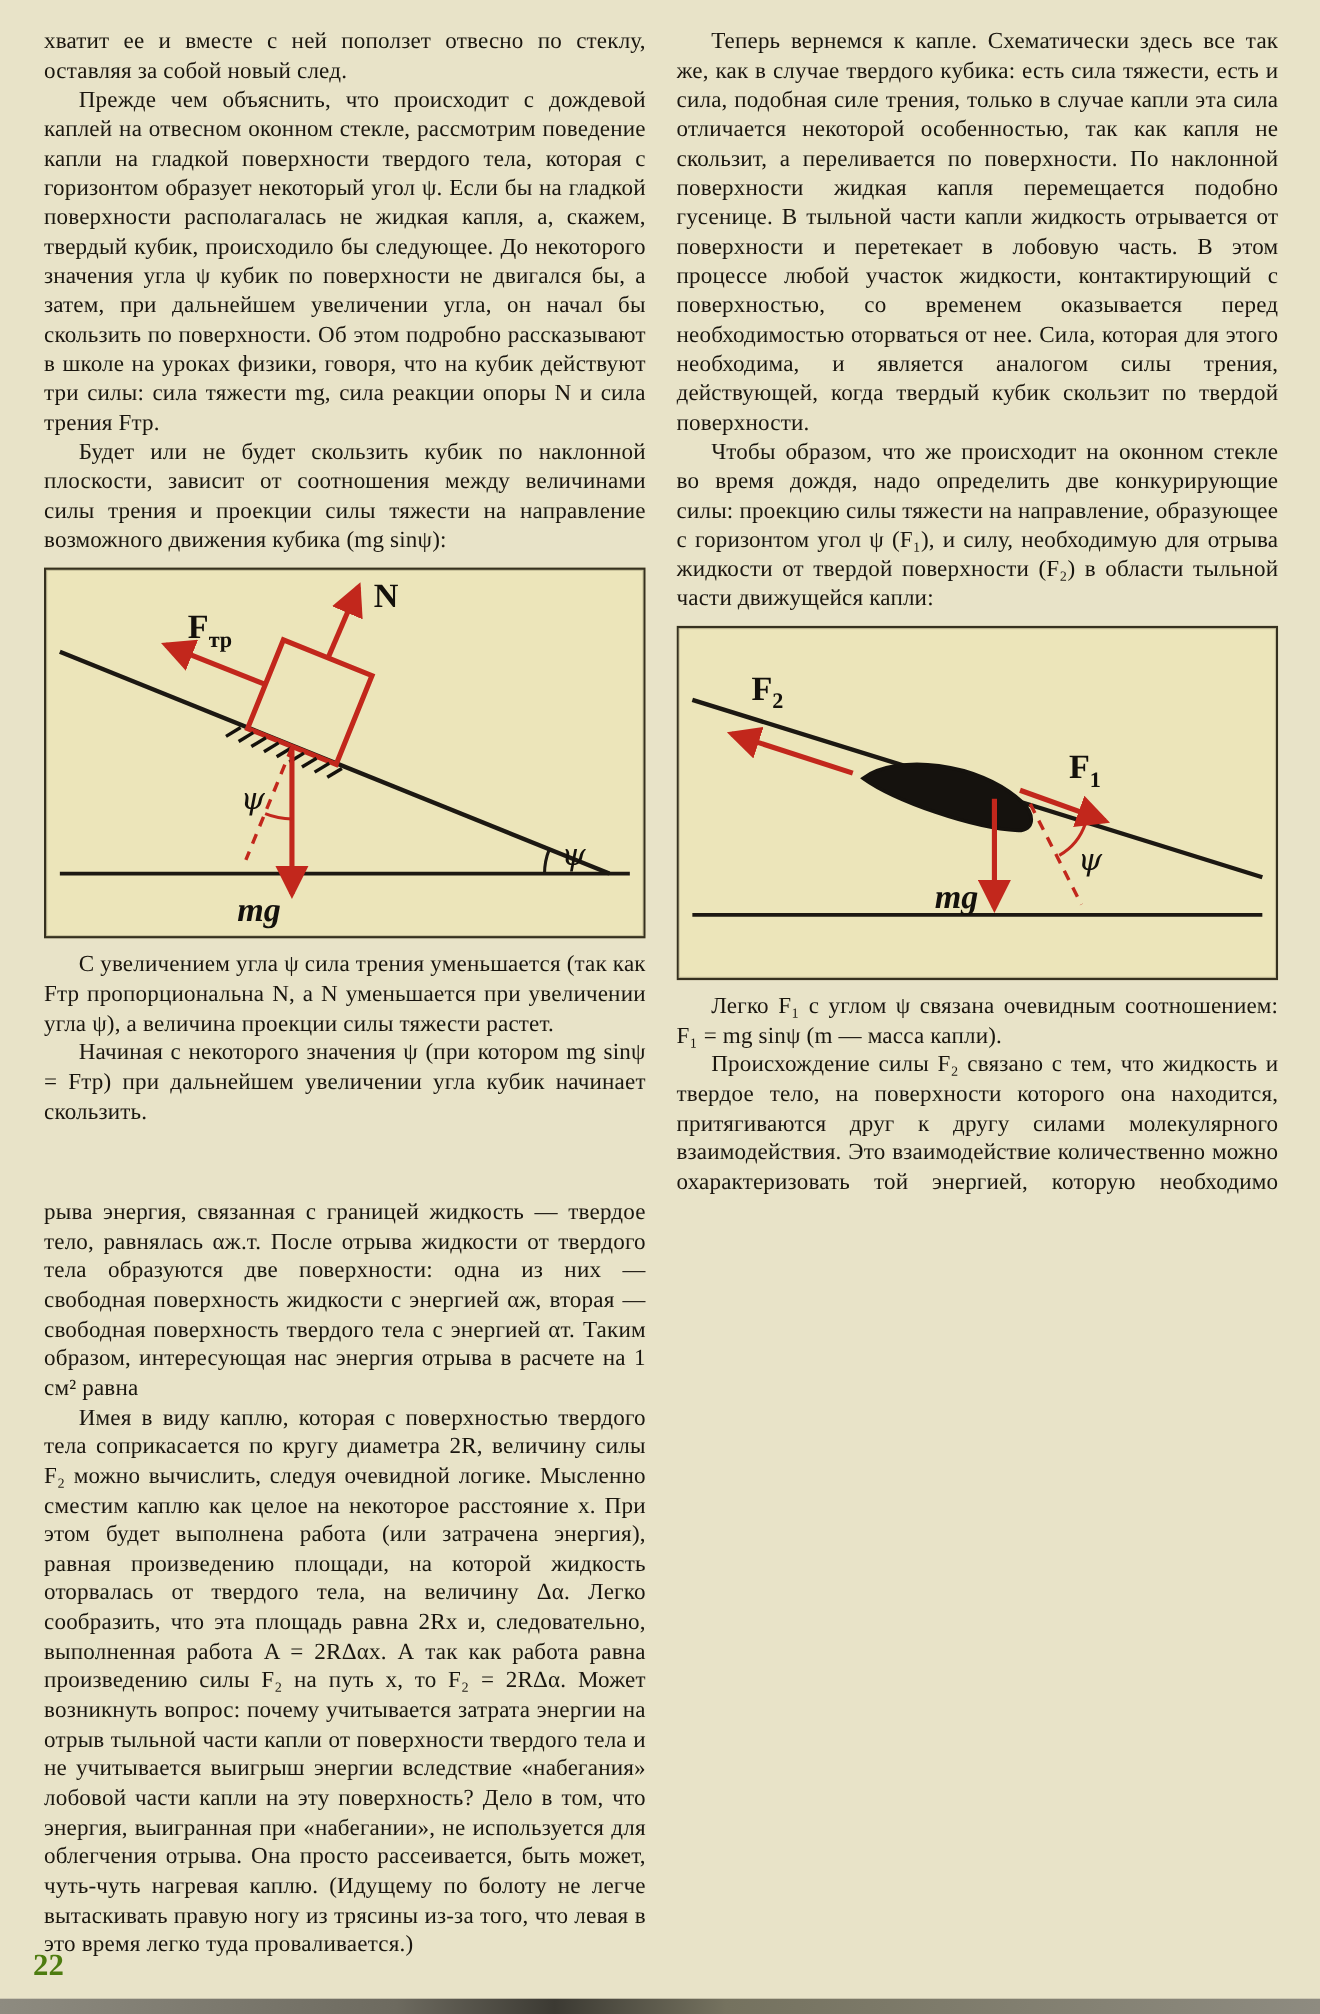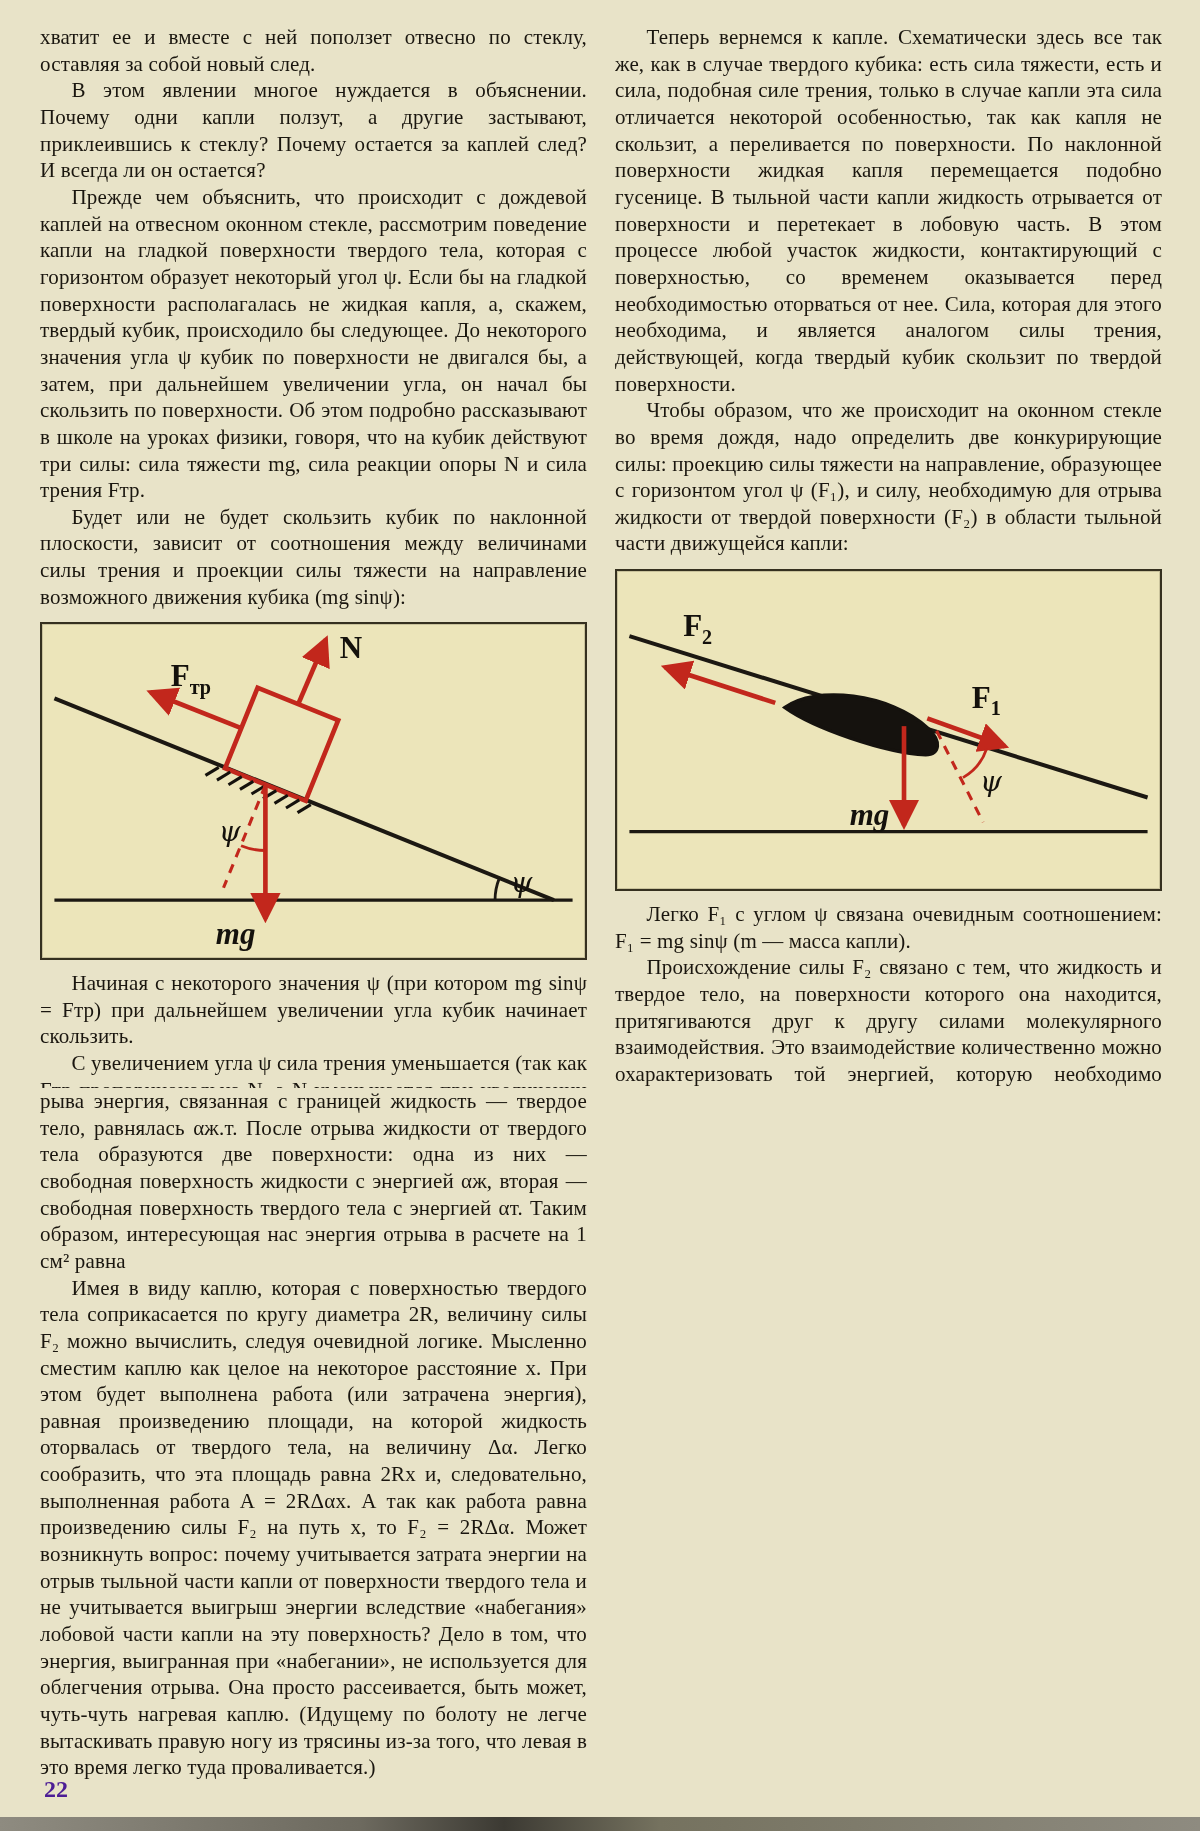--- a/index.html
+++ b/index.html
@@ -61,43 +61,42 @@
   .svg-label .sub { font-size: 13px; }
   .psi-label {
     font-family: "DejaVu Serif", serif;
     font-style: italic;
     font-size: 18px;
     fill: #14110c;
   }
 
   .page-number {
     position: absolute;
-    left: 44px;
+    left: 30px;
     bottom: 28px;
-    font-size: 24px;
+    font-size: 28px;
     font-weight: bold;
-    color: #4c1d95;
+    color: #4d7c0f;
   }
   .scan-edge {
     position: absolute;
     left: 0;
     bottom: 0;
     width: 100%;
     height: 14px;
     background: linear-gradient(90deg, #8e8b80 0%, #6d6a5f 30%, #3c3a33 42%, #75725f 55%, #8e8b80 100%);
   }
 </style>
 </head>
 <body>
 
 <div class="page">
 
   <div class="col">
     <p class="body-text noindent">хватит ее и вместе с ней поползет отвесно по стеклу, оставляя за собой новый след.</p>
-    <p class="body-text">В этом явлении многое нуждается в объяснении. Почему одни капли ползут, а другие застывают, приклеившись к стеклу? Почему остается за каплей след? И всегда ли он остается?</p>
     <p class="body-text">Прежде чем объяснить, что происходит с дождевой каплей на отвесном оконном стекле, рассмотрим поведение капли на гладкой поверхности твердого тела, которая с горизонтом образует некоторый угол ψ. Если бы на гладкой поверхности располагалась не жидкая капля, а, скажем, твердый кубик, происходило бы следующее. До некоторого значения угла ψ кубик по поверхности не двигался бы, а затем, при дальнейшем увеличении угла, он начал бы скользить по поверхности. Об этом подробно рассказывают в школе на уроках физики, говоря, что на кубик действуют три силы: сила тяжести mg, сила реакции опоры N и сила трения Fтр.</p>
     <p class="body-text">Будет или не будет скользить кубик по наклонной плоскости, зависит от соотношения между величинами силы трения и проекции силы тяжести на направление возможного движения кубика (mg sinψ):</p>
 
     <div class="figure">
       <svg viewBox="0 0 350 215" xmlns="http://www.w3.org/2000/svg">
         <defs>
           <marker id="arrRed" viewBox="0 0 10 10" refX="8.5" refY="5" markerWidth="6.5" markerHeight="6.5" orient="auto-start-reverse">
             <path d="M0,0 L10,5 L0,10 z" fill="#c2271c"></path>
           </marker>
         </defs>
@@ -133,22 +132,22 @@
         <line x1="144" y1="104" x2="144" y2="190" stroke="#c2271c" stroke-width="3" marker-end="url(#arrRed)"></line>
         <text x="112" y="206" class="svg-label italic">mg</text>
 
         <line x1="144" y1="104" x2="117" y2="170" stroke="#c2271c" stroke-width="2" stroke-dasharray="6 5"></line>
 
         <path d="M144,146 A42,42 0 0 1 128.3,142.9" fill="none" stroke="#c2271c" stroke-width="1.8"></path>
         <text x="114" y="140" class="psi-label">ψ</text>
       </svg>
     </div>
 
+    <p class="body-text">С увеличением угла ψ сила трения уменьшается (так как Fтр пропорциональна N, а N уменьшается при увеличении угла ψ), а величина проекции силы тяжести растет.</p>
     <p class="body-text">Начиная с некоторого значения ψ (при котором mg sinψ = Fтр) при дальнейшем увеличении угла кубик начинает скользить.</p>
-    <p class="body-text">С увеличением угла ψ сила трения уменьшается (так как Fтр пропорциональна N, а N уменьшается при увеличении угла ψ), а величина проекции силы тяжести растет.</p>
   </div>
 
   <div class="col">
     <p class="body-text">Теперь вернемся к капле. Схематически здесь все так же, как в случае твердого кубика: есть сила тяжести, есть и сила, подобная силе трения, только в случае капли эта сила отличается некоторой особенностью, так как капля не скользит, а переливается по поверхности. По наклонной поверхности жидкая капля перемещается подобно гусенице. В тыльной части капли жидкость отрывается от поверхности и перетекает в лобовую часть. В этом процессе любой участок жидкости, контактирующий с поверхностью, со временем оказывается перед необходимостью оторваться от нее. Сила, которая для этого необходима, и является аналогом силы трения, действующей, когда твердый кубик скользит по твердой поверхности.</p>
     <p class="body-text">Чтобы образом, что же происходит на оконном стекле во время дождя, надо определить две конкурирующие силы: проекцию силы тяжести на направление, образующее с горизонтом угол ψ (F₁), и силу, необходимую для отрыва жидкости от твердой поверхности (F₂) в области тыльной части движущейся капли:</p>
 
     <div class="figure">
       <svg viewBox="0 0 350 205" xmlns="http://www.w3.org/2000/svg">
         <defs>
           <marker id="arrRed2" viewBox="0 0 10 10" refX="8.5" refY="5" markerWidth="6.5" markerHeight="6.5" orient="auto-start-reverse">

